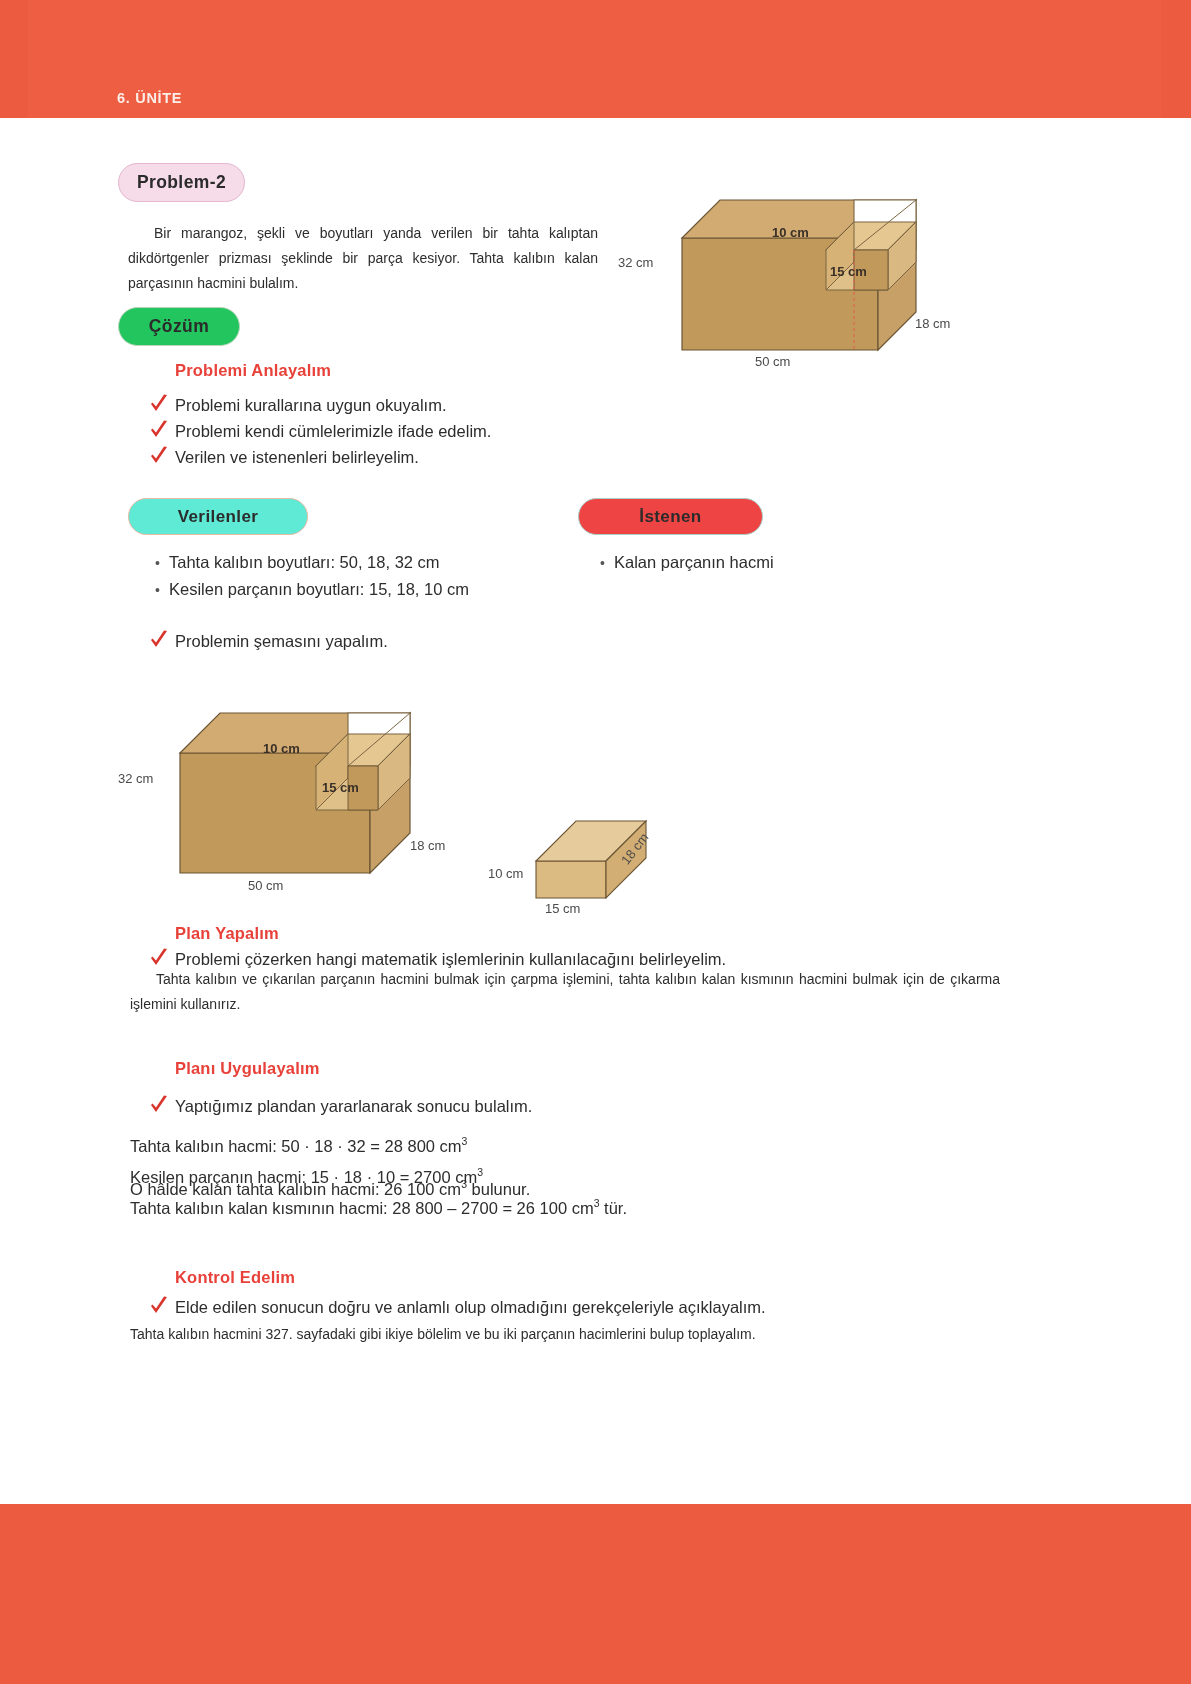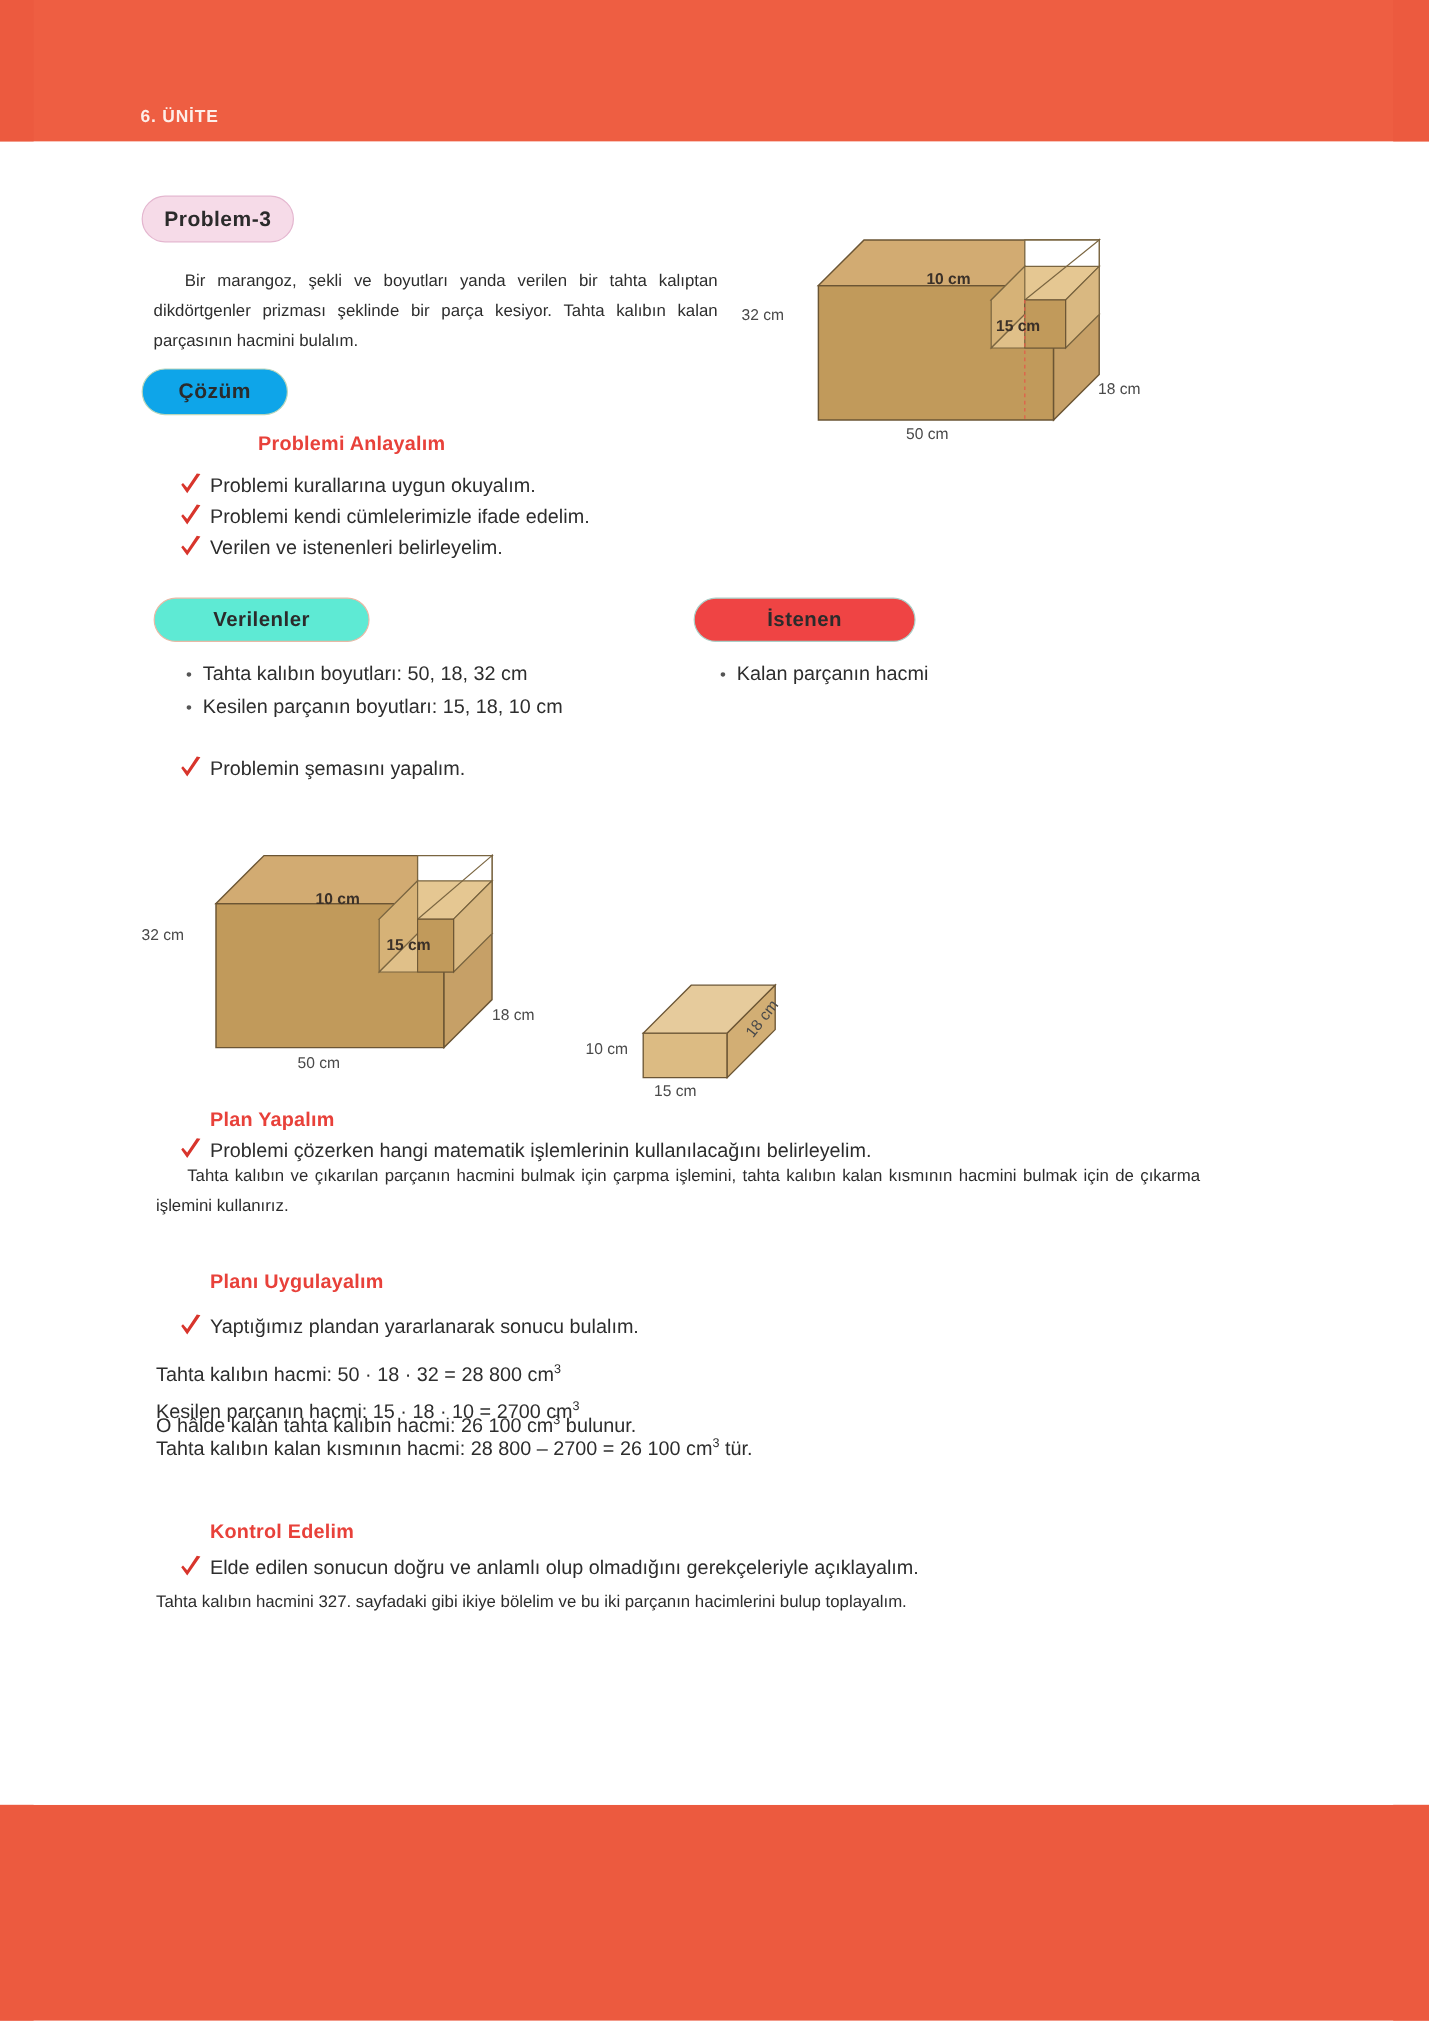--- a/index.html
+++ b/index.html
@@ -57,21 +57,21 @@
     font-size: 17.5px; font-weight: bold;
     letter-spacing: .4px;
   }
   .pill-problem {
     left: 118px; top: 45px; width: 127px; height: 39px;
     background: #f6dbe8; border: 1.6px solid #e4b6cf;
     color: #2b2b2b;
   }
   .pill-cozum {
     left: 118px; top: 189px; width: 122px; height: 39px;
-    background: #0ea5e9; border: 1.6px solid #b9d6bc;
+    background: #22c55e; border: 1.6px solid #b9d6bc;
     color: #2b2b2b;
   }
   .pill-verilenler {
     left: 128px; top: 380px; width: 180px; height: 37px;
     background: #5eead4; border: 1.5px solid #e8b9a5;
     color: #2b2b2b; font-size: 17px;
   }
   .pill-istenen {
     left: 578px; top: 380px; width: 185px; height: 37px;
     background: #ef4444; border: 1.5px solid #a9cfc7;
@@ -84,21 +84,21 @@
     text-align: justify;
   }
   .para-intro { left: 128px; top: 103px; width: 470px; text-indent: 26px; }
   .para-plan  { left: 130px; top: 849px; width: 870px; text-indent: 26px; }
   .para-kontrol { left: 130px; top: 1204px; width: 870px; }
   .heading-red {
     position: absolute;
     font-size: 16.5px; font-weight: bold; color: #e8413a;
     letter-spacing: .2px;
   }
-  .h-anlayalim { left: 175px; top: 243px; margin-left: 40px; }
+  .h-anlayalim { left: 175px; top: 243px; }
   .h-plan      { left: 175px; top: 806px; }
   .h-uygula    { left: 175px; top: 941px; }
   .h-kontrol   { left: 175px; top: 1150px; }
   
   .check-row {
     position: absolute;
     display: flex; align-items: flex-start;
     font-size: 16.5px; color: #2d2d2d; line-height: 22px;
   }
   .check-icon {
@@ -155,21 +155,21 @@
 
   <div class="frame-top"></div>
   <div class="frame-left"></div>
   <div class="frame-right"></div>
   <div class="frame-bottom"></div>
   <div class="unit-label">6. ÜNİTE</div>
   <div class="page-num">326</div>
 
   <div class="content">
 
-    <div class="pill pill-problem">Problem-3</div>
+    <div class="pill pill-problem">Problem-2</div>
 
     <div class="para para-intro">Bir marangoz, şekli ve boyutları yanda verilen bir tahta kalıptan dikdörtgenler prizması şeklinde bir parça kesiyor. Tahta kalıbın kalan parçasının hacmini bulalım.</div>
 
     <div class="pill pill-cozum">Çözüm</div>
 
     <div class="heading-red h-anlayalim">Problemi Anlayalım</div>
 
     <div class="check-row cl1">
       <span class="check-icon">
         <svg width="22" height="22" viewBox="0 0 22 22">

